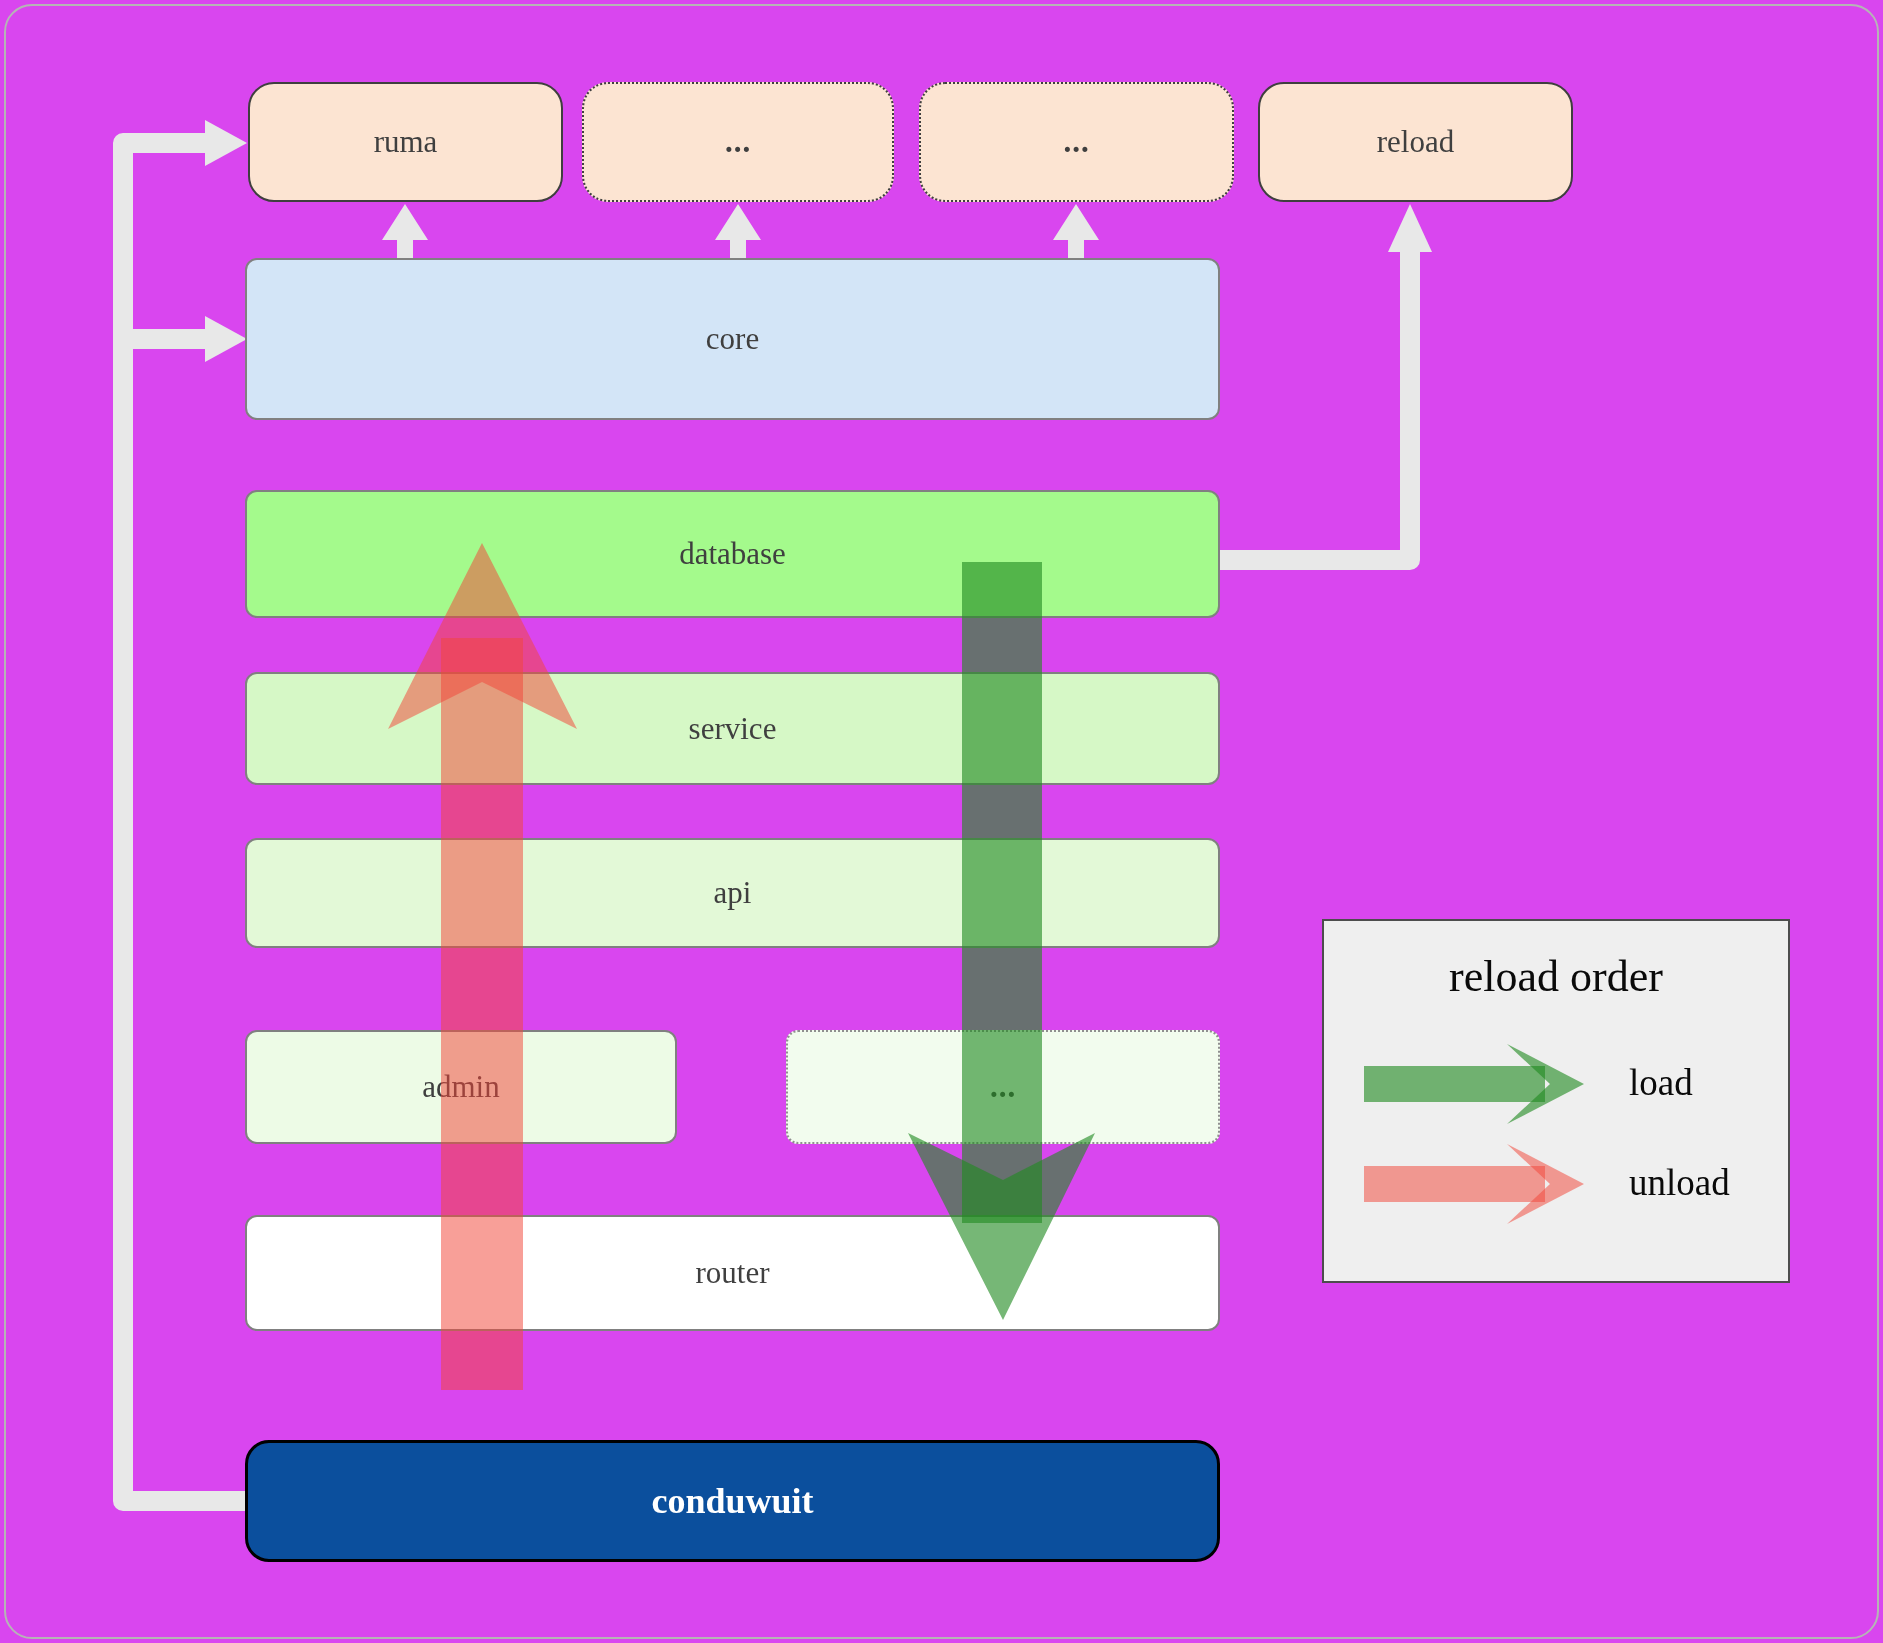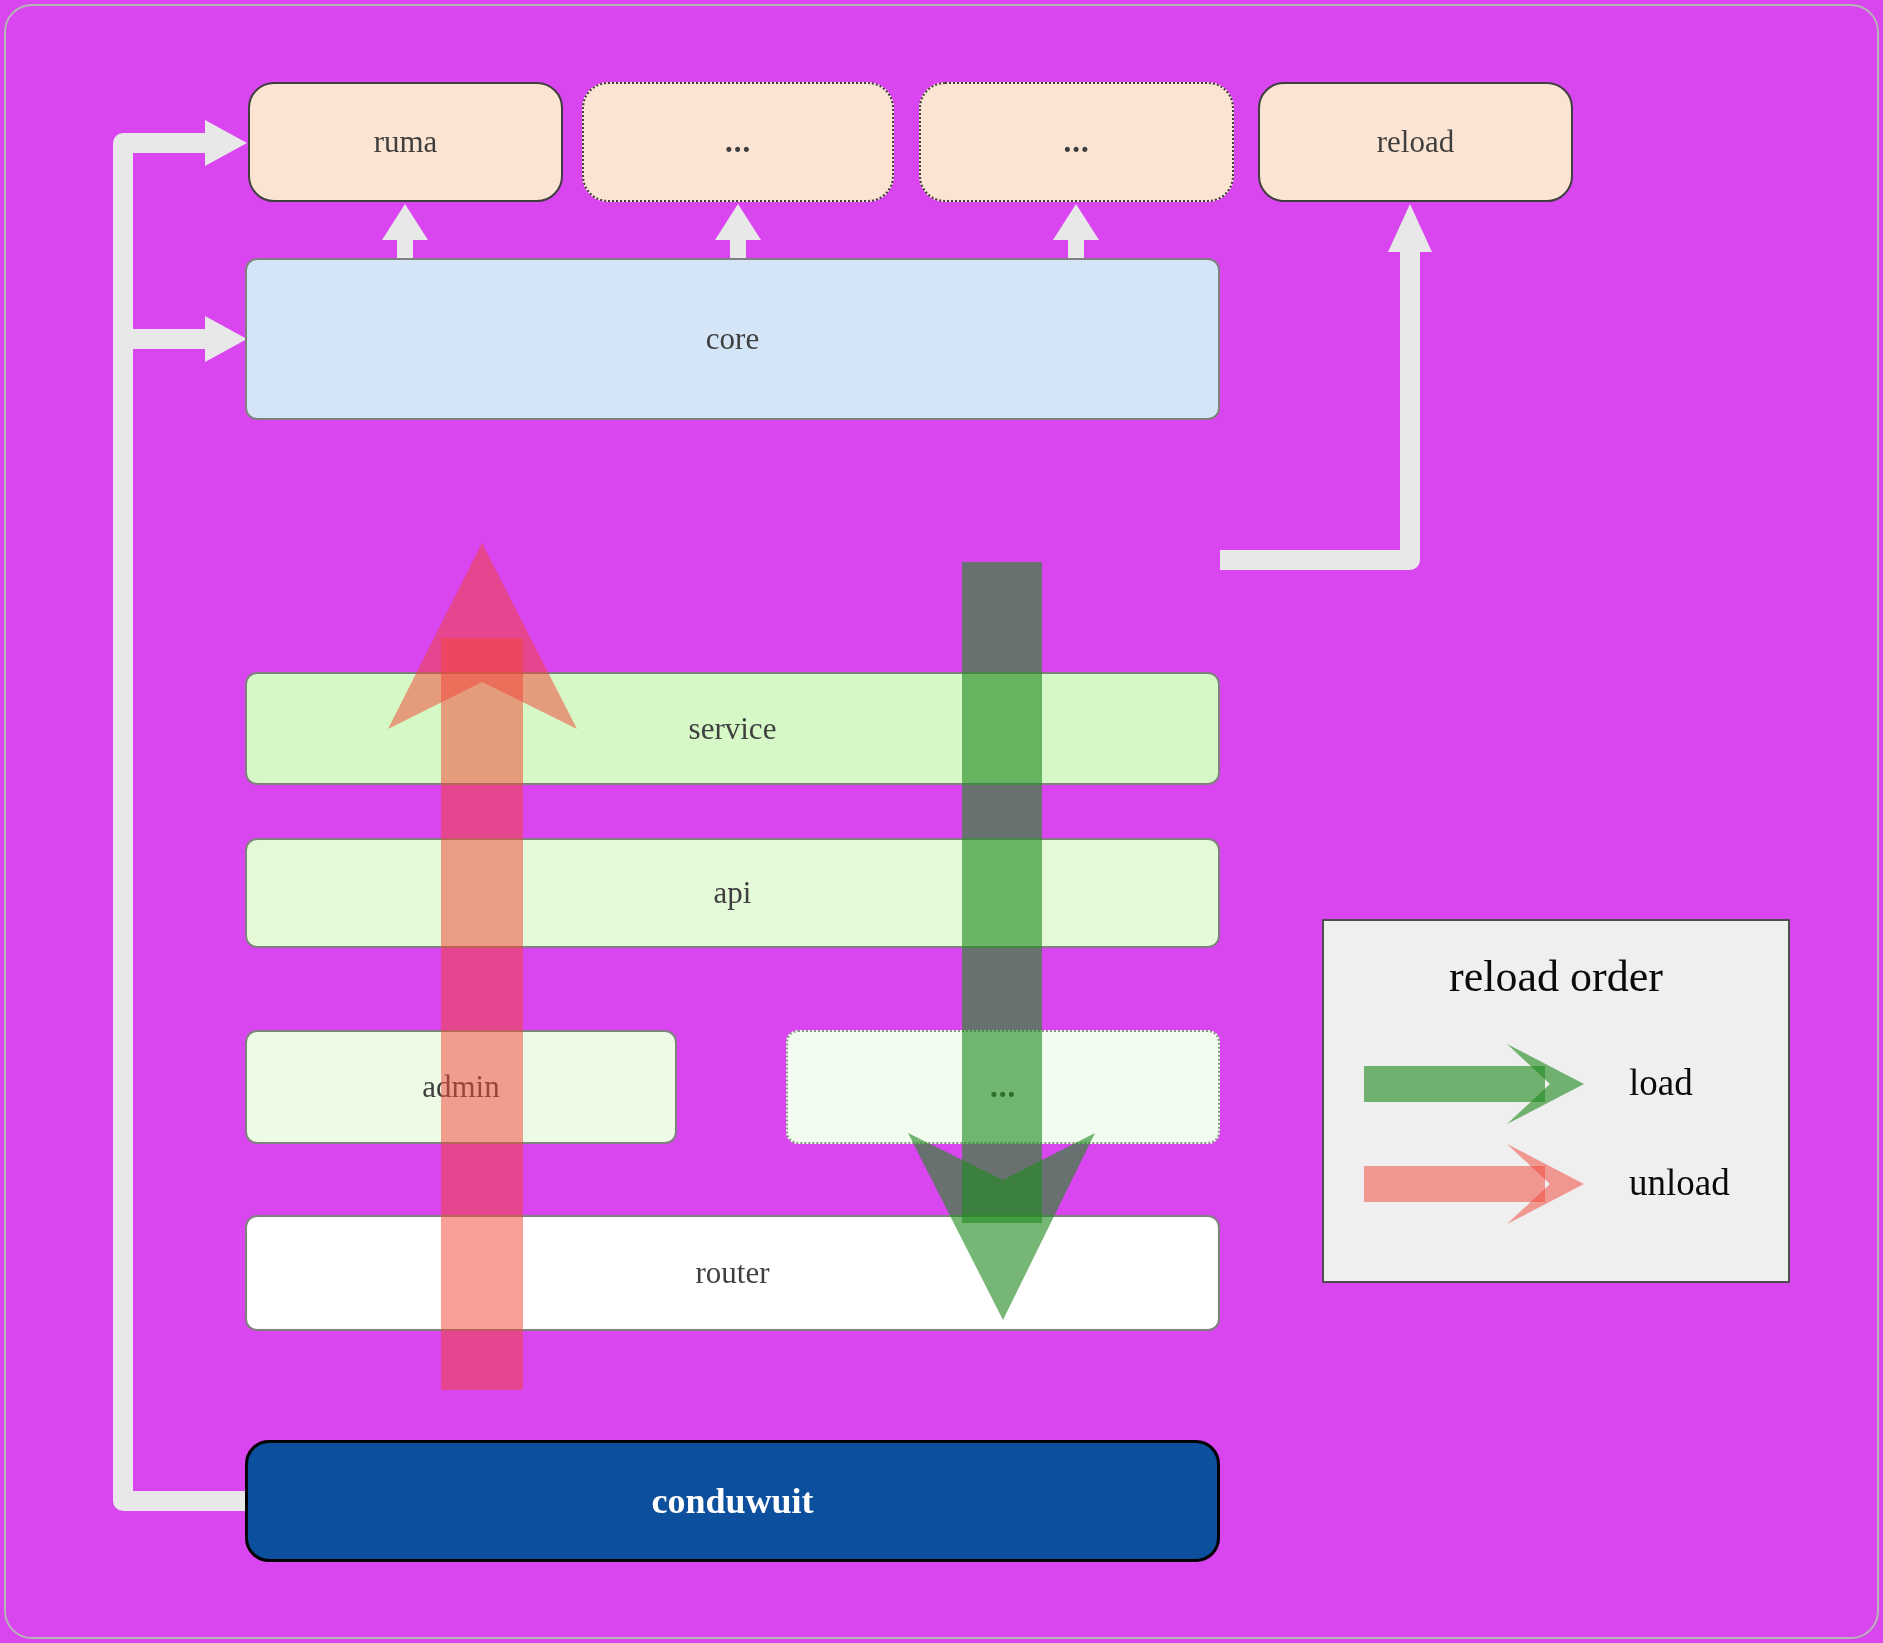--- a/index.html
+++ b/index.html
@@ -117,20 +117,23 @@
   <div class="box top-box dotted" style="left:919px; top:82px; width:315px; height:120px;">
     <span class="dots-label">...</span>
   </div>
   <div class="box top-box" style="left:1258px; top:82px; width:315px; height:120px;">
     <span>reload</span>
   </div>
 
   <div class="box layer-box" style="left:245px; top:258px; width:975px; height:162px; background:#d3e5f7;">
     <span>core</span>
   </div>
+  <div class="box layer-box" style="left:245px; top:490px; width:975px; height:128px; background:#a4fa8c;">
+    <span>database</span>
+  </div>
   <div class="box layer-box" style="left:245px; top:672px; width:975px; height:113px; background:#d6f8c6;">
     <span>service</span>
   </div>
   <div class="box layer-box" style="left:245px; top:838px; width:975px; height:110px; background:#e3f9d7;">
     <span>api</span>
   </div>
   <div class="box layer-box" style="left:245px; top:1030px; width:432px; height:114px; background:#edfbe6;">
     <span>admin</span>
   </div>
   <div class="box layer-box dotted" style="left:786px; top:1030px; width:434px; height:114px; background:#f2fcee;">

